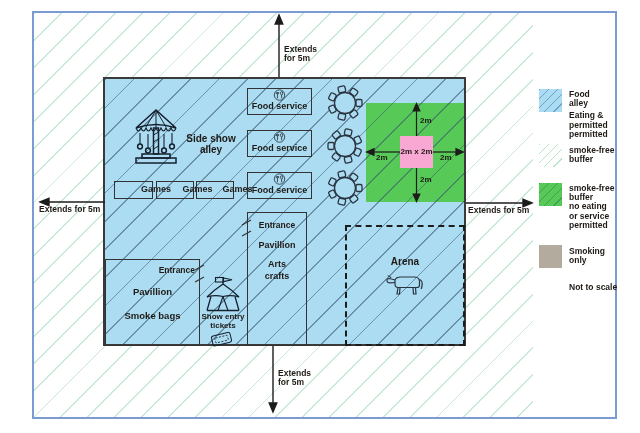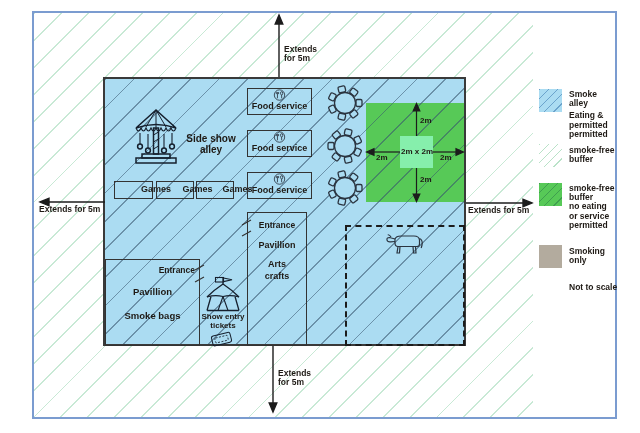--- a/index.html
+++ b/index.html
@@ -15,22 +15,22 @@
             background:repeating-linear-gradient(135deg,#c8e9d5 0px,#c8e9d5 1.3px,transparent 1.3px,transparent 19px); }
 
   
   .map { left:103px; top:77px; width:363px; height:269px;
          background:#abdcf2; border:2px solid #3a3a3a; }
   .map-hatch { left:105px; top:79px; width:359px; height:265px;
          background:repeating-linear-gradient(135deg,rgba(55,85,110,.55) 0px,rgba(55,85,110,.55) 1.2px,transparent 1.2px,transparent 20px);
          pointer-events:none; }
 
   .green-zone { left:366px; top:103px; width:98px; height:99px; background:#57c957; }
-  .grey-zone  { left:400px; top:136px; width:33px; height:32px; background:#86efac;
-                display:flex; align-items:center; justify-content:flex-end; }
+  .grey-zone  { left:400px; top:136px; width:33px; height:32px; background:#f9a8d4;
+                display:flex; align-items:center; justify-content:center; }
   .grey-zone .lbl { font-size:8px; }
 
   .box { border:1.5px solid #333; background:transparent; }
   .games-box { top:181px; height:18px; display:flex; align-items:center; justify-content:center; }
   .games-box .lbl { font-size:9px;margin-left:45px; }
   .food-box { left:247px; width:65px; height:27px; display:flex; flex-direction:column; align-items:center; }
   .food-box .lbl { font-size:9px; margin-top:0px; }
 
   .arena { left:345px; top:225px; width:120px; height:121px; border:2px dashed #1c1c1c; text-align:center; }
   .arena-label { margin-top:30px; font-size:10px; }
@@ -161,20 +161,21 @@
     <circle cx="20" cy="20" r="10.5"></circle>
   </g>
 </svg>
 
 <div class="abs lbl dim-lbl" style="left:420px;top:117px">2m</div>
 <div class="abs lbl dim-lbl" style="left:420px;top:176px">2m</div>
 <div class="abs lbl dim-lbl" style="left:376px;top:154px">2m</div>
 <div class="abs lbl dim-lbl" style="left:440px;top:154px">2m</div>
 
 <div class="abs arena">
+  <div class="lbl arena-label">Arena</div>
   <svg style="margin:4px auto 0" width="40" height="26" viewBox="0 0 40 26" fill="none" stroke="#2a3440" stroke-width="1.2">
     <path d="M10,8 Q11,5 16,5 H29 Q34,5 34.5,9 L34.5,13 Q34.5,15.5 32,15.5 H13 Q10,15.5 10,12 Z"></path>
     <path d="M10,8 L4.5,6.5 Q1.5,6.5 2,9 Q2.3,11 5.5,10.8 L10,10.5"></path>
     <path d="M6,6 Q4.5,3.5 2.8,3.8"></path>
     <path d="M34.5,7.5 Q38,9 37,14 L36.2,17"></path>
     <path d="M13,15.5 L12,22 H14.5 L15,15.5 M28,15.5 L28.5,22 H31 L30.5,15.5"></path>
   </svg>
 </div>
 
 <div class="abs box arts-box">
@@ -257,21 +258,21 @@
 </div>
 <div class="abs lbl ext-lbl" style="left:278px;top:369px">
   <div>Extends</div>
   <div>for 5m</div>
 </div>
 <div class="abs lbl ext-lbl" style="left:39px;top:205px">Extends for 5m</div>
 <div class="abs lbl ext-lbl" style="left:468px;top:206px">Extends for 5m</div>
 
 <div class="abs swatch sw-blue" style="top:89px"></div>
 <div class="abs leg-text" style="top:90px">
-  <div class="lbl">Smoke</div>
+  <div class="lbl">Food</div>
   <div class="lbl">alley</div>
   <div class="leg-gap"></div>
   <div class="lbl">Eating &amp;</div>
   <div class="lbl">permitted</div>
   <div class="lbl">permitted</div>
 </div>
 
 <div class="abs swatch sw-buff" style="top:144px"></div>
 <div class="abs leg-text" style="top:146px">
   <div class="lbl">smoke-free</div>

